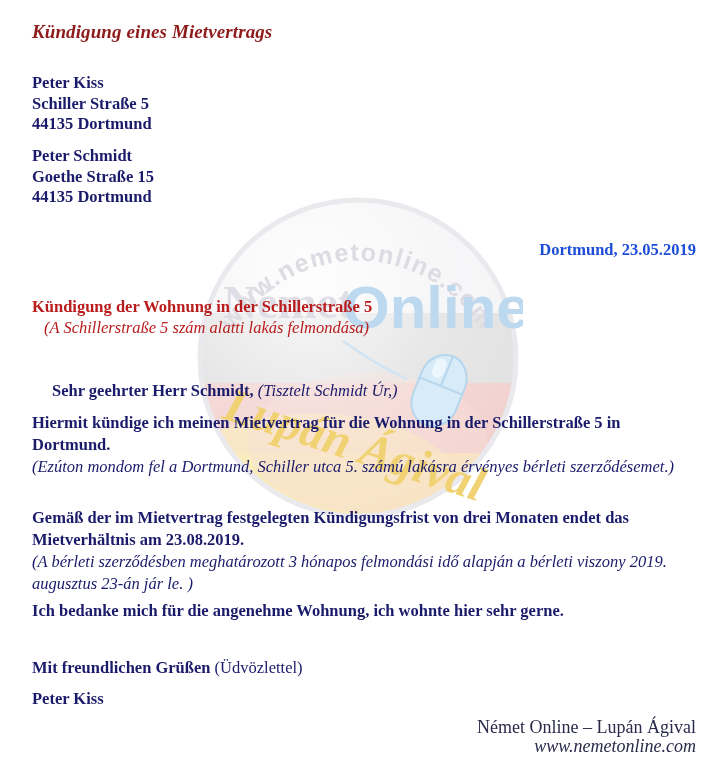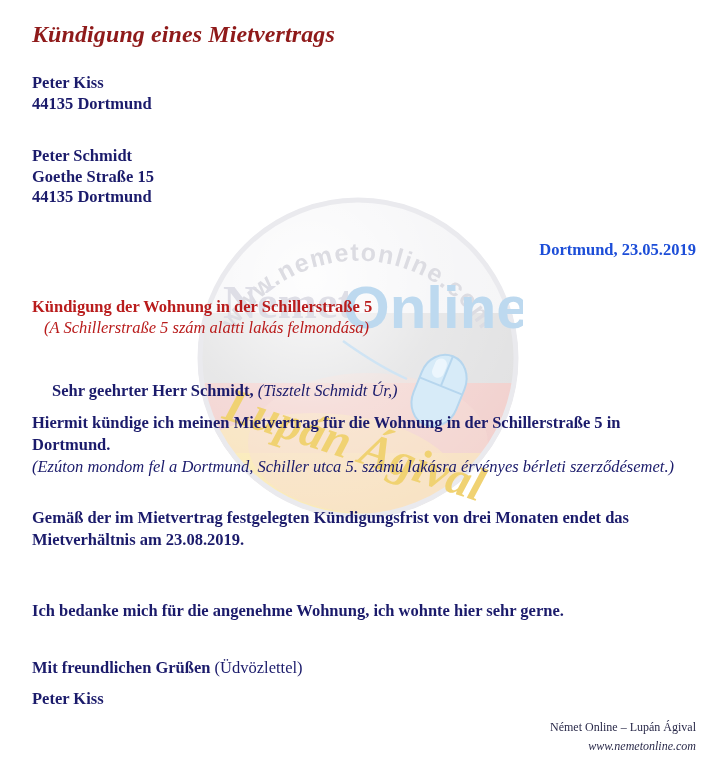--- a/index.html
+++ b/index.html
@@ -40,21 +40,21 @@
   }
 
   .blk { position: absolute; }
 
   .doc-title {
     left: 32px;
     top: 21px;
     color: #8f1a1a;
     font-weight: bold;
     font-style: italic;
-    font-size: 24px;
+    font-size: 19px;
     letter-spacing: 0.1px;
     white-space: nowrap;
   }
 
   .addr {
     left: 32px;
     color: #1b1b6b;
     font-weight: bold;
     font-size: 16.5px;
     line-height: 20.5px;
@@ -127,21 +127,21 @@
     font-weight: bold;
     font-size: 16.5px;
     white-space: nowrap;
   }
 
   .footer {
     right: 20px;
     top: 718px;
     text-align: right;
     color: #2a2a4a;
-    font-size: 12px;
+    font-size: 18px;
     line-height: 19px;
   }
   .footer .brand { display: block; }
   .footer .url { display: block; font-style: italic; }
 </style>
 </head>
 <body>
 
 <div id="page">
 
@@ -194,20 +194,21 @@
       </g>
     </svg>
   </div>
 
   <div id="content">
 
     <div class="blk doc-title">Kündigung eines Mietvertrags</div>
 
     <div class="blk addr sender">
       <div>Peter Kiss</div>
+      <div>Schiller Straße 5</div>
       <div>44135 Dortmund</div>
     </div>
 
     <div class="blk addr recipient">
       <div>Peter Schmidt</div>
       <div>Goethe Straße 15</div>
       <div>44135 Dortmund</div>
     </div>
 
     <div class="blk dateline">Dortmund, 23.05.2019</div>
@@ -222,20 +223,21 @@
       <span class="hu">(Tisztelt Schmidt Úr,)</span>
     </div>
 
     <div class="blk para p1">
       <span class="de">Hiermit kündige ich meinen Mietvertrag für die Wohnung in der Schillerstraße 5 in Dortmund.</span>
       <span class="hu">(Ezúton mondom fel a Dortmund, Schiller utca 5. számú lakásra érvényes bérleti szerződésemet.)</span>
     </div>
 
     <div class="blk para p2">
       <span class="de">Gemäß der im Mietvertrag festgelegten Kündigungsfrist von drei Monaten endet das Mietverhältnis am 23.08.2019.</span>
+      <span class="hu">(A bérleti szerződésben meghatározott 3 hónapos felmondási idő alapján a bérleti viszony 2019. augusztus 23-án jár le. )</span>
     </div>
 
     <div class="blk para p3">
       <span class="de">Ich bedanke mich für die angenehme Wohnung, ich wohnte hier sehr gerne.</span>
     </div>
 
     <div class="blk closing">
       <span class="de">Mit freundlichen Grüßen</span>
       <span class="hu">(Üdvözlettel)</span>
     </div>

